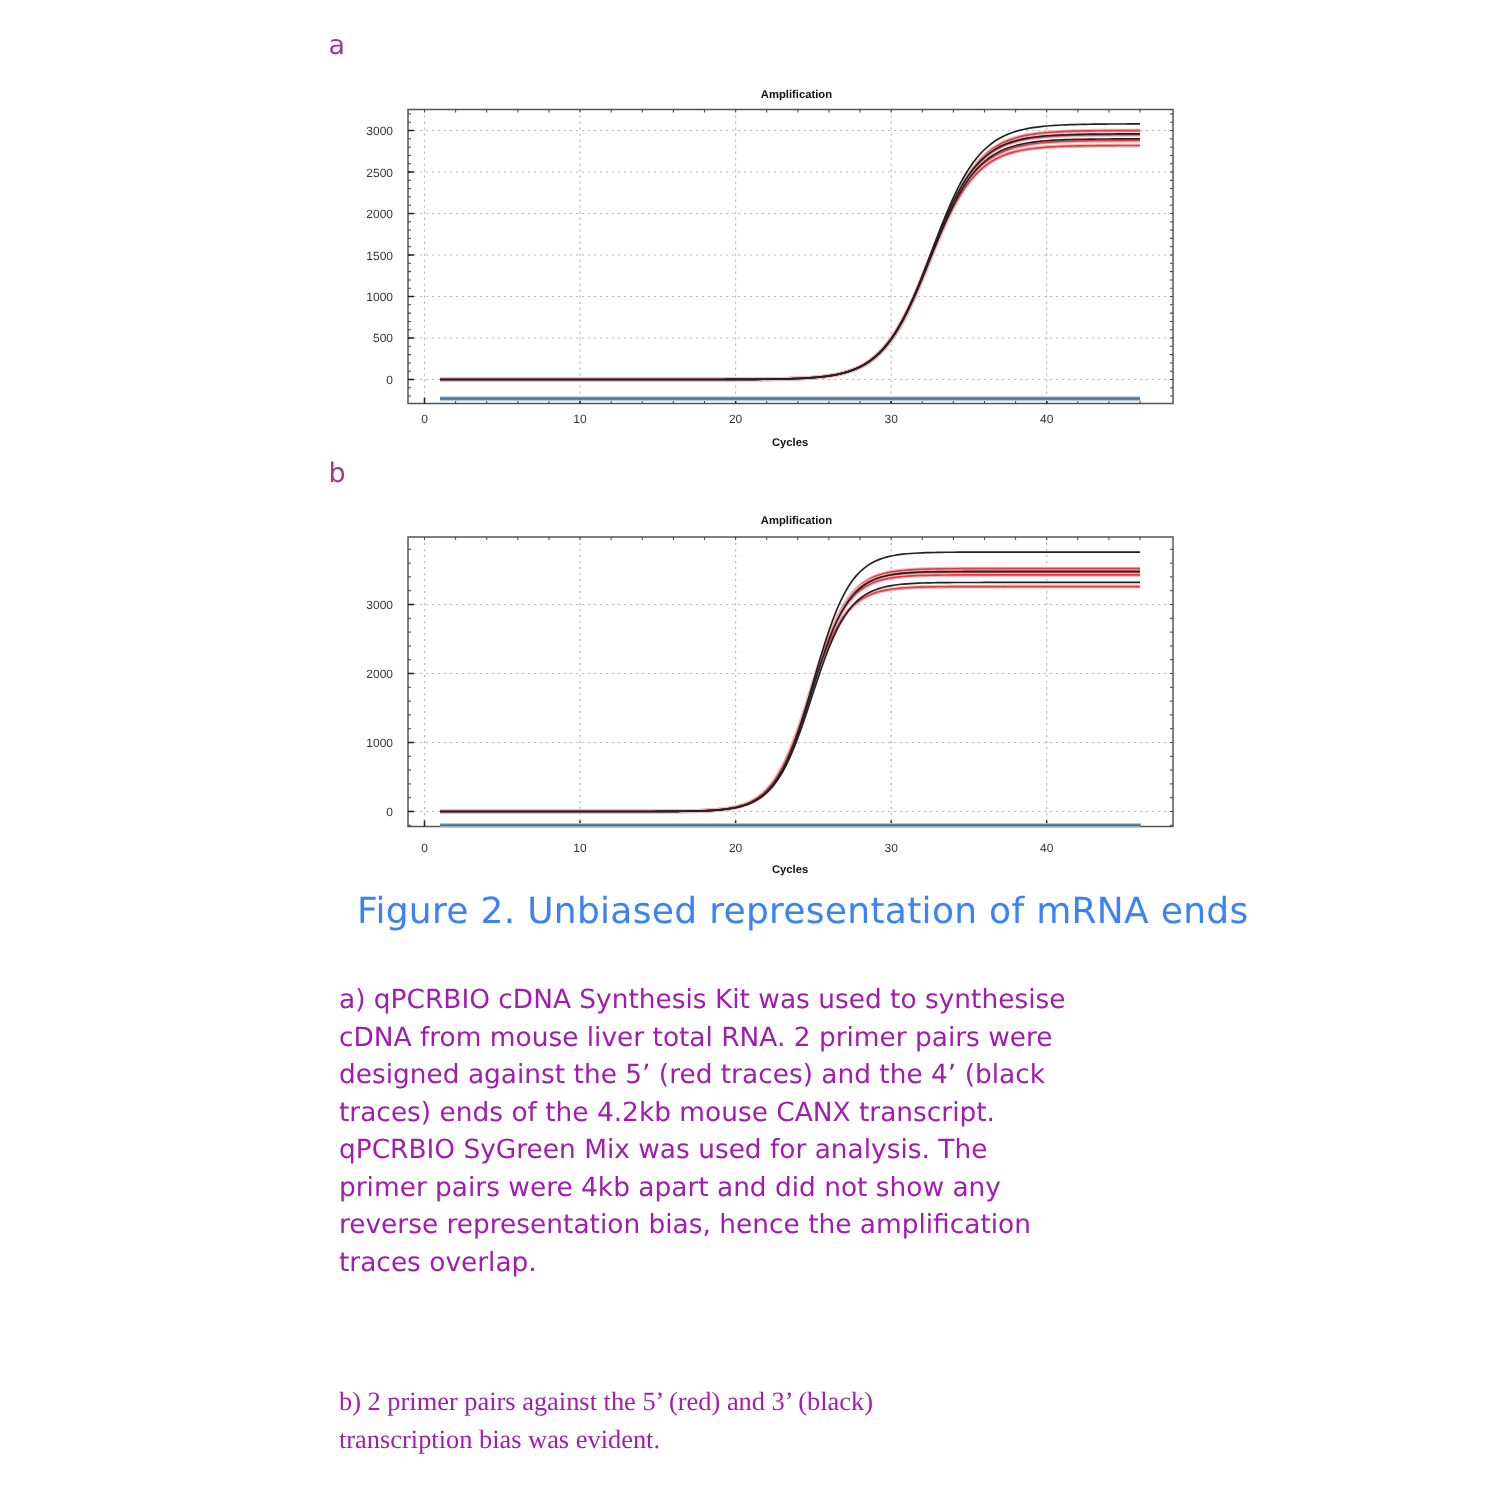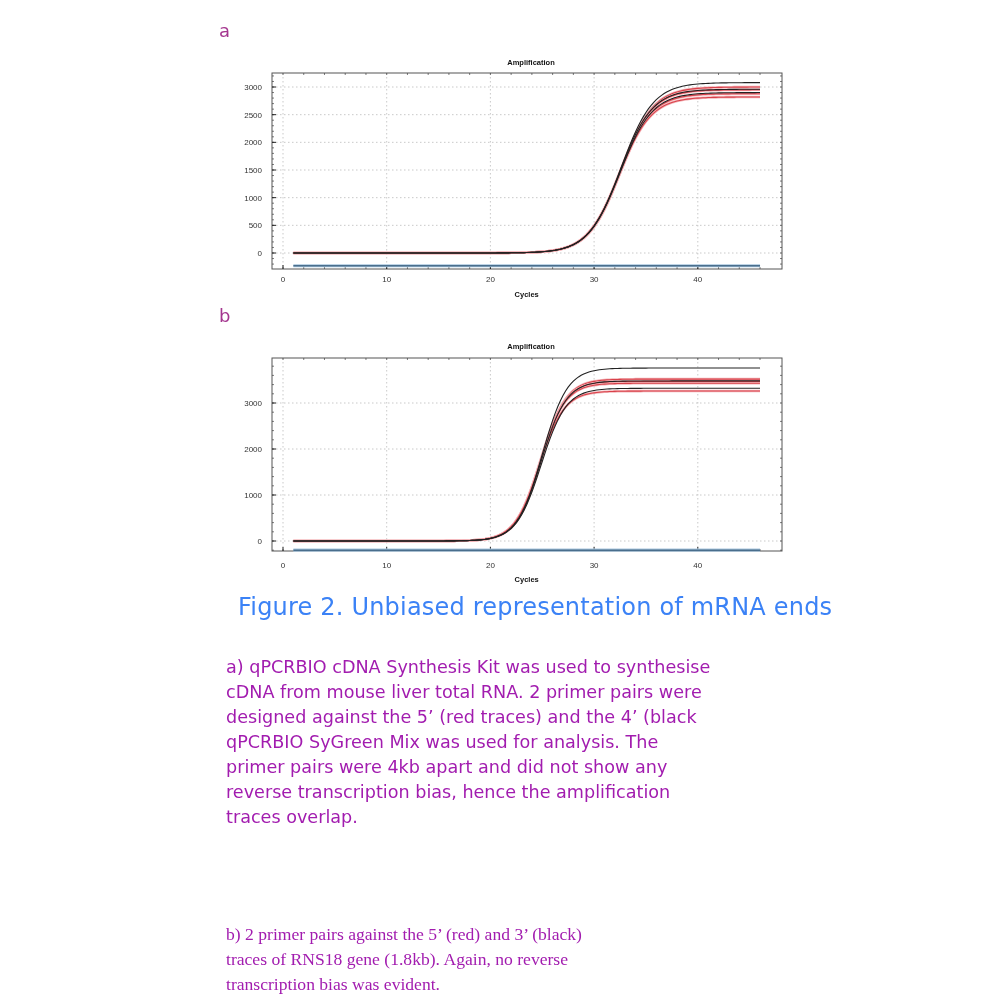--- a/index.html
+++ b/index.html
@@ -333,22 +333,22 @@
     <path d="M293.37,541.00 L295.96,541.00 L298.56,541.00 L301.15,541.00 L303.74,541.00 L306.33,541.00 L308.93,541.00 L311.52,541.00 L314.11,541.00 L316.70,541.00 L319.30,541.00 L321.89,541.00 L324.48,541.00 L327.07,541.00 L329.67,541.00 L332.26,541.00 L334.85,541.00 L337.44,541.00 L340.03,541.00 L342.63,541.00 L345.22,541.00 L347.81,541.00 L350.40,541.00 L353.00,541.00 L355.59,541.00 L358.18,541.00 L360.77,541.00 L363.37,541.00 L365.96,541.00 L368.55,541.00 L371.14,541.00 L373.74,541.00 L376.33,541.00 L378.92,541.00 L381.51,541.00 L384.11,541.00 L386.70,541.00 L389.29,541.00 L391.88,541.00 L394.48,541.00 L397.07,541.00 L399.66,541.00 L402.25,541.00 L404.85,541.00 L407.44,541.00 L410.03,541.00 L412.63,540.99 L415.22,540.99 L417.81,540.99 L420.40,540.99 L423.00,540.99 L425.59,540.99 L428.18,540.98 L430.77,540.98 L433.37,540.97 L435.96,540.97 L438.55,540.96 L441.14,540.95 L443.74,540.94 L446.33,540.92 L448.92,540.90 L451.51,540.88 L454.11,540.85 L456.70,540.82 L459.29,540.78 L461.88,540.73 L464.48,540.66 L467.07,540.59 L469.66,540.49 L472.25,540.37 L474.85,540.23 L477.44,540.05 L480.03,539.84 L482.62,539.57 L485.21,539.24 L487.81,538.84 L490.40,538.35 L492.99,537.75 L495.58,537.01 L498.18,536.11 L500.77,535.02 L503.36,533.70 L505.95,532.11 L508.55,530.19 L511.14,527.89 L513.73,525.15 L516.33,521.92 L518.92,518.13 L521.51,513.73 L524.10,508.69 L526.69,502.99 L529.29,496.62 L531.88,489.64 L534.47,482.12 L537.06,474.18 L539.66,465.96 L542.25,457.63 L544.84,449.37 L547.43,441.36 L550.03,433.74 L552.62,426.64 L555.21,420.15 L557.81,414.31 L560.40,409.14 L562.99,404.62 L565.58,400.71 L568.17,397.37 L570.77,394.54 L573.36,392.16 L575.95,390.17 L578.54,388.51 L581.14,387.14 L583.73,386.01 L586.32,385.08 L588.91,384.31 L591.51,383.68 L594.10,383.17 L596.69,382.75 L599.28,382.41 L601.88,382.13 L604.47,381.91 L607.06,381.72 L609.65,381.57 L612.25,381.45 L614.84,381.35 L617.43,381.27 L620.02,381.20 L622.62,381.15 L625.21,381.11 L627.80,381.07 L630.39,381.04 L632.99,381.02 L635.58,381.00 L638.17,380.99 L640.76,380.97 L643.36,380.96 L645.95,380.96 L648.54,380.95 L651.13,380.94 L653.73,380.94 L656.32,380.94 L658.91,380.93 L661.50,380.93 L664.10,380.93 L666.69,380.93 L669.28,380.93 L671.88,380.92 L674.47,380.92 L677.06,380.92 L679.65,380.92 L682.24,380.92 L684.84,380.92 L687.43,380.92 L690.02,380.92 L692.62,380.92 L695.21,380.92 L697.80,380.92 L700.39,380.92 L702.98,380.92 L705.58,380.92 L708.17,380.92 L710.76,380.92 L713.36,380.92 L715.95,380.92 L718.54,380.92 L721.13,380.92 L723.72,380.92 L726.32,380.92 L728.91,380.92 L731.50,380.92 L734.10,380.92 L736.69,380.92 L739.28,380.92 L741.87,380.92 L744.46,380.92 L747.06,380.92 L749.65,380.92 L752.24,380.92 L754.84,380.92 L757.43,380.92 L760.02,380.92" fill="none" stroke="#222222" stroke-width="1.1"></path>
     <path d="M293.37,541.00 L295.96,541.00 L298.56,541.00 L301.15,541.00 L303.74,541.00 L306.33,541.00 L308.93,541.00 L311.52,541.00 L314.11,541.00 L316.70,541.00 L319.30,541.00 L321.89,541.00 L324.48,541.00 L327.07,541.00 L329.67,541.00 L332.26,541.00 L334.85,541.00 L337.44,541.00 L340.03,541.00 L342.63,541.00 L345.22,541.00 L347.81,541.00 L350.40,541.00 L353.00,541.00 L355.59,541.00 L358.18,541.00 L360.77,541.00 L363.37,541.00 L365.96,541.00 L368.55,541.00 L371.14,541.00 L373.74,541.00 L376.33,541.00 L378.92,541.00 L381.51,541.00 L384.11,541.00 L386.70,541.00 L389.29,541.00 L391.88,541.00 L394.48,541.00 L397.07,541.00 L399.66,541.00 L402.25,541.00 L404.85,541.00 L407.44,541.00 L410.03,541.00 L412.63,541.00 L415.22,540.99 L417.81,540.99 L420.40,540.99 L423.00,540.99 L425.59,540.99 L428.18,540.98 L430.77,540.98 L433.37,540.97 L435.96,540.97 L438.55,540.96 L441.14,540.95 L443.74,540.94 L446.33,540.93 L448.92,540.91 L451.51,540.89 L454.11,540.86 L456.70,540.83 L459.29,540.79 L461.88,540.74 L464.48,540.68 L467.07,540.61 L469.66,540.52 L472.25,540.40 L474.85,540.27 L477.44,540.10 L480.03,539.89 L482.62,539.63 L485.21,539.32 L487.81,538.94 L490.40,538.47 L492.99,537.89 L495.58,537.19 L498.18,536.34 L500.77,535.30 L503.36,534.04 L505.95,532.52 L508.55,530.68 L511.14,528.49 L513.73,525.88 L516.33,522.80 L518.92,519.18 L521.51,514.99 L524.10,510.18 L526.69,504.74 L529.29,498.66 L531.88,492.00 L534.47,484.83 L537.06,477.25 L539.66,469.41 L542.25,461.46 L544.84,453.58 L547.43,445.94 L550.03,438.67 L552.62,431.90 L555.21,425.71 L557.81,420.14 L560.40,415.20 L562.99,410.89 L565.58,407.16 L568.17,403.98 L570.77,401.28 L573.36,399.00 L575.95,397.10 L578.54,395.52 L581.14,394.21 L583.73,393.13 L586.32,392.24 L588.91,391.51 L591.51,390.92 L594.10,390.43 L596.69,390.03 L599.28,389.70 L601.88,389.44 L604.47,389.22 L607.06,389.04 L609.65,388.90 L612.25,388.79 L614.84,388.69 L617.43,388.61 L620.02,388.55 L622.62,388.50 L625.21,388.46 L627.80,388.43 L630.39,388.40 L632.99,388.38 L635.58,388.36 L638.17,388.34 L640.76,388.33 L643.36,388.32 L645.95,388.31 L648.54,388.31 L651.13,388.30 L653.73,388.30 L656.32,388.29 L658.91,388.29 L661.50,388.29 L664.10,388.29 L666.69,388.29 L669.28,388.29 L671.88,388.28 L674.47,388.28 L677.06,388.28 L679.65,388.28 L682.24,388.28 L684.84,388.28 L687.43,388.28 L690.02,388.28 L692.62,388.28 L695.21,388.28 L697.80,388.28 L700.39,388.28 L702.98,388.28 L705.58,388.28 L708.17,388.28 L710.76,388.28 L713.36,388.28 L715.95,388.28 L718.54,388.28 L721.13,388.28 L723.72,388.28 L726.32,388.28 L728.91,388.28 L731.50,388.28 L734.10,388.28 L736.69,388.28 L739.28,388.28 L741.87,388.28 L744.46,388.28 L747.06,388.28 L749.65,388.28 L752.24,388.28 L754.84,388.28 L757.43,388.28 L760.02,388.28" fill="none" stroke="#222222" stroke-width="1.1"></path>
   </svg>
 
 <div class="fig-title">Figure 2. Unbiased representation of mRNA ends</div>
 
 <div class="para" id="para-a">
     <span>a) qPCRBIO cDNA Synthesis Kit was used to synthesise</span>
     <span>cDNA from mouse liver total RNA. 2 primer pairs were</span>
     <span>designed against the 5’ (red traces) and the 4’ (black</span>
+    <span>traces) ends of the 4.2kb mouse CANX transcript.</span>
     <span>qPCRBIO SyGreen Mix was used for analysis. The</span>
     <span>primer pairs were 4kb apart and did not show any</span>
-    <span>reverse transcription bias, hence the amplification</span>
+    <span>reverse representation bias, hence the amplification</span>
     <span>traces overlap.</span>
   </div>
 <div class="para" id="para-b">
     <span>b) 2 primer pairs against the 5’ (red) and 3’ (black)</span>
-    <span>traces of RNS18 gene (1.8kb). Again, no reverse</span>
     <span>transcription bias was evident.</span>
   </div>
 
 </body></html>

